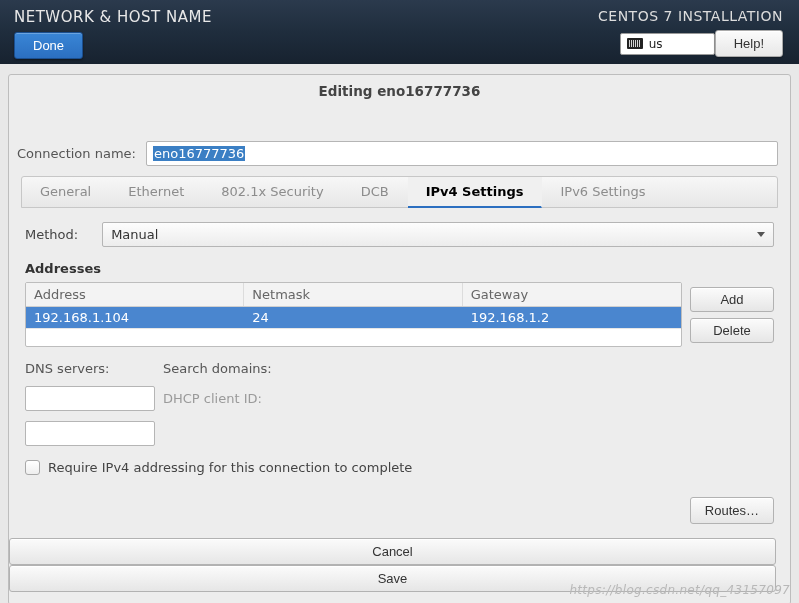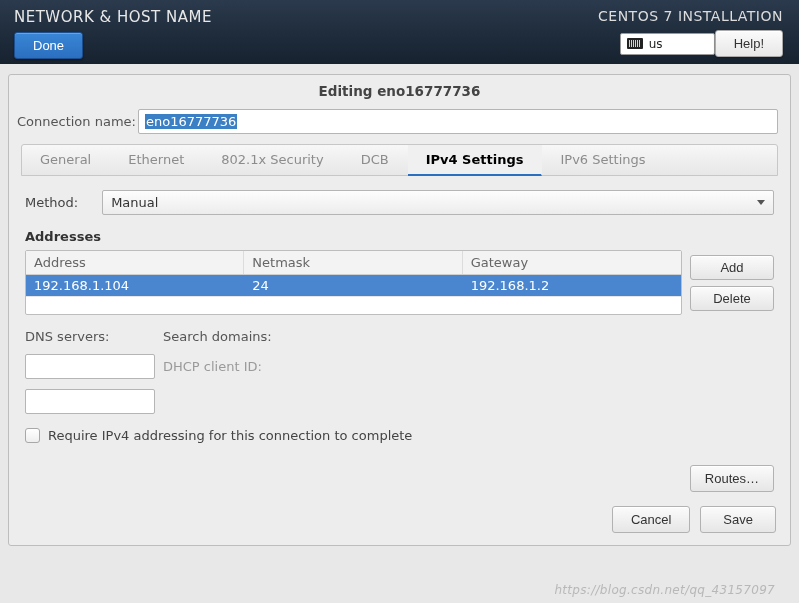--- a/index.html
+++ b/index.html
@@ -93,22 +93,23 @@
     .dialog-title {
       text-align: center;
       font-size: 13.5px;
       font-weight: bold;
       color: #444;
       padding: 8px 0 10px 0;
     }
     .conn-row {
       display: flex;
       align-items: center;
-      gap: 2px;
+      gap: 10px;
       padding: 0 12px 10px 8px;
+      margin-top: 32px;
     }
     .conn-label { color: #555; font-size: 13px; }
     .conn-input {
       flex: 1;
       border: 1px solid #b5b5b5;
       background: #fff;
       padding: 4px 6px;
       font-size: 13px;
       border-radius: 2px;
       color: #222;
@@ -257,26 +258,26 @@
       background: linear-gradient(to bottom, #fff, #eee);
     }
     .routes-row {
       display: flex;
       justify-content: flex-end;
       margin-top: 22px;
     }
     .footer-btns {
       display: flex;
       justify-content: flex-end;
-      gap: 10px;
       padding: 14px 14px 0 0;
+      flex-direction: column;
     }
     .watermark {
       position: absolute;
-      bottom: 6px; right: 24px;
+      bottom: 6px; right: 9px;
       color: #b8b8b8;
       font-size: 12px;
       letter-spacing: 0.3px;
       font-style: italic;
     }
   </style>
 </head>
 <body>
 
 <div class="topbar">

